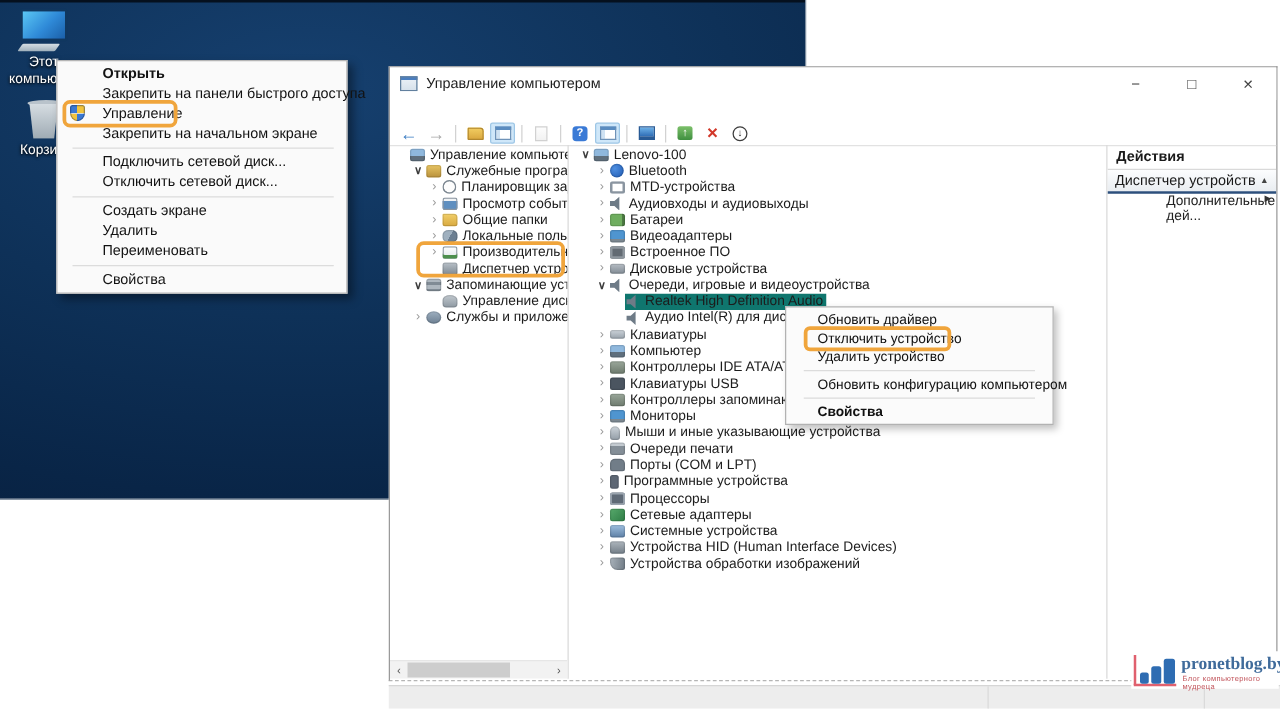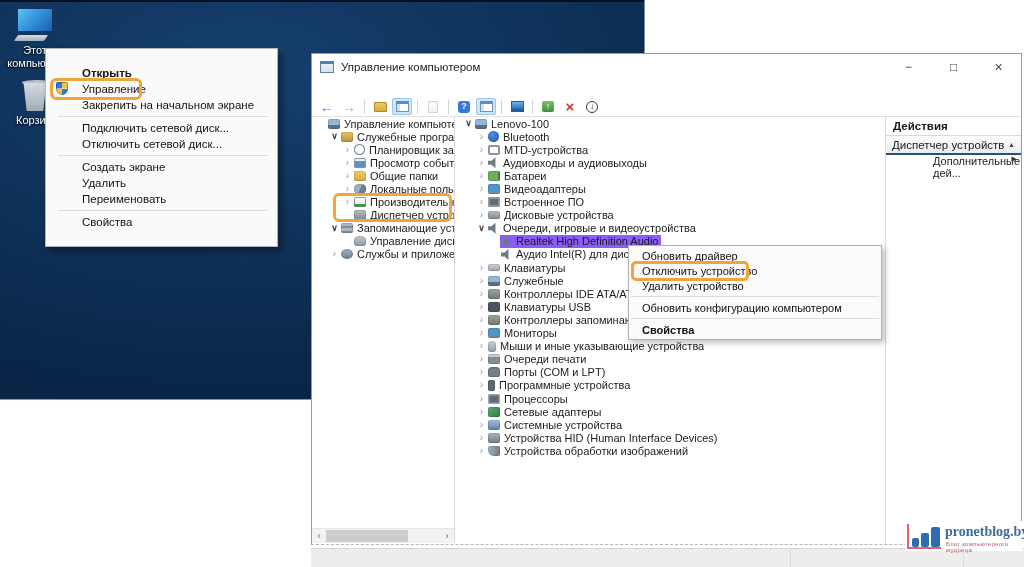--- a/index.html
+++ b/index.html
@@ -20,21 +20,21 @@
   .pcmon{width:34px;height:22px;border:2px solid #10375f;border-radius:2px;
     background:linear-gradient(135deg,#5bc8f5 0%,#2f8ad8 55%,#1b5fa8 100%);}
   .pckbd{width:30px;height:6px;margin-top:2px;background:linear-gradient(#d6dee4,#9fb0bc);
     transform:skewX(-35deg);border-radius:1px;}
   .bin-lid{width:30px;height:5px;background:#b9c3cb;border-radius:50%;box-shadow:inset 0 0 0 1px #7c8era;}
   .bin-body{width:26px;height:28px;margin-top:-2px;background:linear-gradient(#d6dde2,#9fabb4);
     clip-path:polygon(6% 0,94% 0,82% 100%,18% 100%);}
 
   
   #desk-menu{position:absolute;left:45px;top:48px;width:233px;background:#fafafa;
-    border:1px solid #b5b5b5;box-shadow:4px 4px 7px rgba(0,0,0,.4);padding:16px 0;z-index:5;box-sizing:border-box;}
+    border:1px solid #b5b5b5;box-shadow:4px 4px 7px rgba(0,0,0,.4);padding:2px 0;z-index:5;box-sizing:border-box;}
   .dm-item{position:relative;height:16px;display:flex;align-items:center;padding-left:36px;
     font-size:11.5px;color:#121212;white-space:nowrap;}
   .dm-item.bold{font-weight:700;}
   .dm-item.sep{height:7px;padding:0;}
   .dm-item.sep::after{content:"";position:absolute;left:12px;right:10px;top:3px;border-top:1px solid #dcdcdc;}
   .dm-item .mi{position:absolute;left:10px;top:1px;}
   .dm-item.hl::after{content:"";position:absolute;left:4px;top:-3px;width:86px;height:16px;
     border:3px solid #f0a53c;border-radius:6px;pointer-events:none;}
   .i-uac-shield{width:12px;height:13px;display:inline-block;
     background:linear-gradient(90deg,#3a78d2 50%,#f2c43c 50%) top/100% 50% no-repeat,
@@ -83,21 +83,21 @@
     overflow:hidden;box-sizing:border-box;}
   #device-pane{position:absolute;left:143px;top:62px;width:431px;bottom:1px;border-right:1px solid #dadada;
     overflow:hidden;box-sizing:border-box;}
   #actions-pane{position:absolute;left:574px;top:62px;right:0;bottom:1px;overflow:hidden;}
 
   .trow{display:flex;align-items:center;height:13.1px;font-size:11px;color:#1c1c1c;
     white-space:nowrap;position:relative;box-sizing:border-box;}
   .trow .chev{width:11px;flex:none;text-align:center;font-size:10px;color:#9a9a9a;line-height:1;}
   .trow .chev.open{color:#3c3c3c;font-size:9px;font-weight:700;}
   .trow .inner{display:flex;align-items:center;height:100%;padding:0 3px 0 1px;gap:4px;overflow:hidden;}
-  .trow.sel .inner{background:#8b5cf6;text-align:center;}
+  .trow.sel .inner{background:#0f766e;text-align:center;}
   #console-tree-list{position:absolute;left:0;top:1px;right:0;}
   #device-tree-list{position:absolute;left:4px;top:1px;right:0;}
 
   .di{width:12px;height:10px;border-radius:2px;flex:none;
     background:linear-gradient(160deg,#aab4bd,#79838d);box-shadow:inset 0 0 0 1px rgba(0,0,0,.12);}
   .i-computer,.i-computer-mgmt{background:linear-gradient(180deg,#8fb8dd 0 60%,#5f6f7d 60%);}
   .i-bluetooth{border-radius:50%;width:11px;height:11px;background:radial-gradient(circle at 35% 35%,#4f8fe0,#1c57b0);}
   .i-battery{background:linear-gradient(90deg,#6fae5f 0 80%,#4c7a42 80%);}
   .i-display-adapter,.i-monitor{background:linear-gradient(180deg,#4f95d0 0 70%,#7b8790 70%);}
   .i-firmware{background:#636b73;box-shadow:inset 0 0 0 2px #8f979e;}
@@ -141,22 +141,22 @@
   
   #ap-header{height:19px;display:flex;align-items:center;padding-left:7px;font-size:11.5px;font-weight:700;
     color:#1a1a1a;border-bottom:1px solid #d9d9d9;}
   #ap-group{height:19px;display:flex;align-items:center;padding:0 6px;font-size:11.5px;color:#1a1a1a;
     background:linear-gradient(#fcfdfe,#e9edf1);border-bottom:2px solid #2c4f7c;box-sizing:border-box;}
   #ap-group .cup{margin-left:auto;font-size:7px;color:#444;}
   #ap-more{height:19px;display:flex;align-items:flex-start;padding-left:47px;font-size:11px;color:#222;position:relative;}
   #ap-more .arr{position:absolute;right:4px;font-size:7px;color:#333;}
 
   
-  #dev-menu{position:absolute;left:628px;top:245px;width:254px;background:#fbfbfb;border:1px solid #b2b2b2;
-    box-shadow:3px 3px 6px rgba(0,0,0,.25);padding:2px 0;z-index:6;box-sizing:border-box;}
+  #dev-menu{position:absolute;left:628px;top:245px;width:215px;background:#fbfbfb;border:1px solid #b2b2b2;
+    box-shadow:3px 3px 6px rgba(0,0,0,.25);padding:2px 12px;z-index:6;box-sizing:border-box;}
   .cm-item{position:relative;height:15px;display:flex;align-items:center;padding-left:13px;
     font-size:11px;color:#111;white-space:nowrap;}
   .cm-item.bold{font-weight:700;}
   .cm-item.sep{height:7px;padding:0;}
   .cm-item.sep::after{content:"";position:absolute;left:2px;right:2px;top:3px;border-top:1px solid #dcdcdc;}
   .cm-item.hl::after{content:"";position:absolute;left:2px;top:-2px;width:112px;height:14px;
     border:3px solid #f0a53c;border-radius:5px;pointer-events:none;}
 
   
   #footer{position:absolute;left:311px;top:548px;right:0;bottom:0;background:#ededed;border-top:1px solid #d6d6d6;}
@@ -191,20 +191,24 @@
     </div>
     <div class="dlabel">Корзина</div>
   </div>
 </div>
 
 <div id="desk-menu">
   <div class="dm-item bold">
 
       <span class="lbl">Открыть</span>
     </div>
+    <div class="dm-item">
+
+      <span class="lbl">Закрепить на панели быстрого доступа</span>
+    </div>
     <div class="dm-item hl">
       <span class="mi i-uac-shield"></span>
       <span class="lbl">Управление</span>
     </div>
     <div class="dm-item">
 
       <span class="lbl">Закрепить на начальном экране</span>
     </div>
     <div class="dm-item sep">
 
@@ -486,21 +490,21 @@
           <span class="chev closed">›</span>
           <span class="inner">
             <span class="di i-keyboard"></span>
             <span class="lbl">Клавиатуры</span>
           </span>
         </div>
         <div class="trow" style="padding-left: 17px;">
           <span class="chev closed">›</span>
           <span class="inner">
             <span class="di i-computer"></span>
-            <span class="lbl">Служебные</span>
+            <span class="lbl">Компьютер</span>
           </span>
         </div>
         <div class="trow" style="padding-left: 17px;">
           <span class="chev closed">›</span>
           <span class="inner">
             <span class="di i-ide-controller"></span>
             <span class="lbl">Контроллеры IDE ATA/ATAPI</span>
           </span>
         </div>
         <div class="trow" style="padding-left: 17px;">

